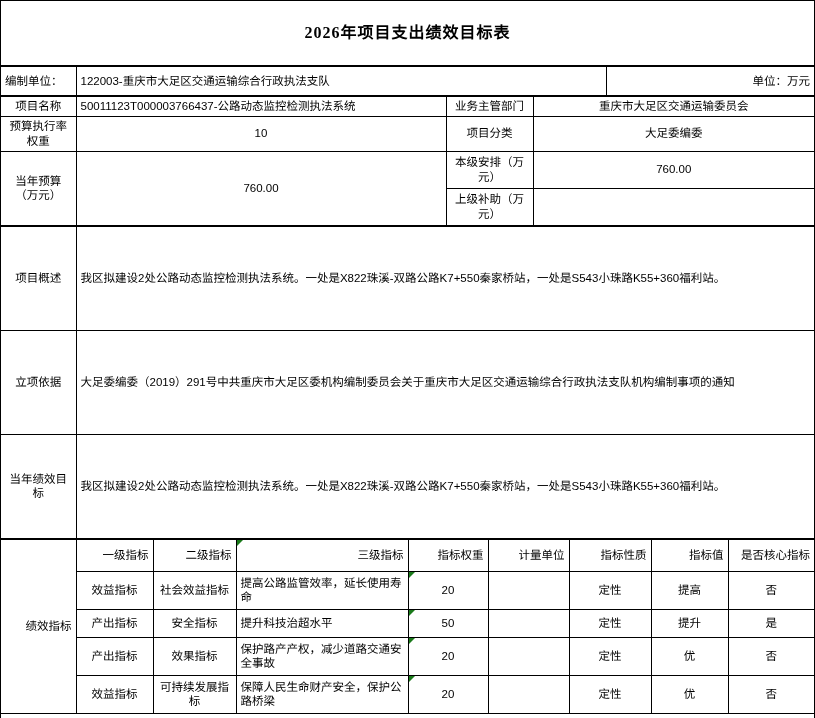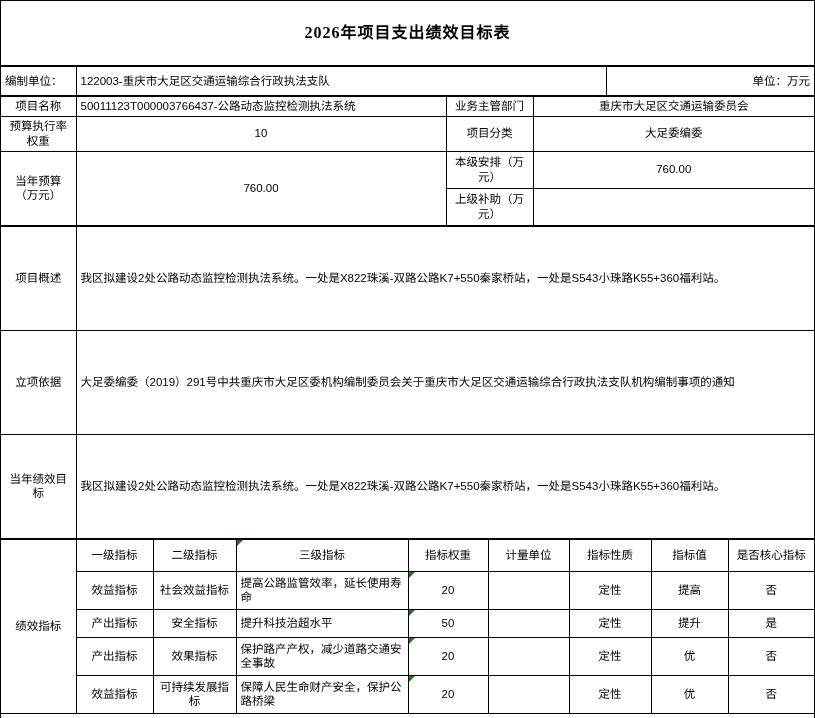--- a/index.html
+++ b/index.html
@@ -99,21 +99,21 @@
     text-align: left;
     vertical-align: middle;
     padding-left: 6px;
     font-size: 11.5px;
     line-height: 1.5;
   }
 
   
   .ind-head td {
     height: 32px;
-    text-align: center;
+    text-align: right;
     font-size: 12px;
   }
   .ind-body td {
     font-size: 11.5px;
   }
   .ind-cell-3 {
     text-align: left;
     padding-left: 4px;
     line-height: 1.22;
     margin-left: 40px;

